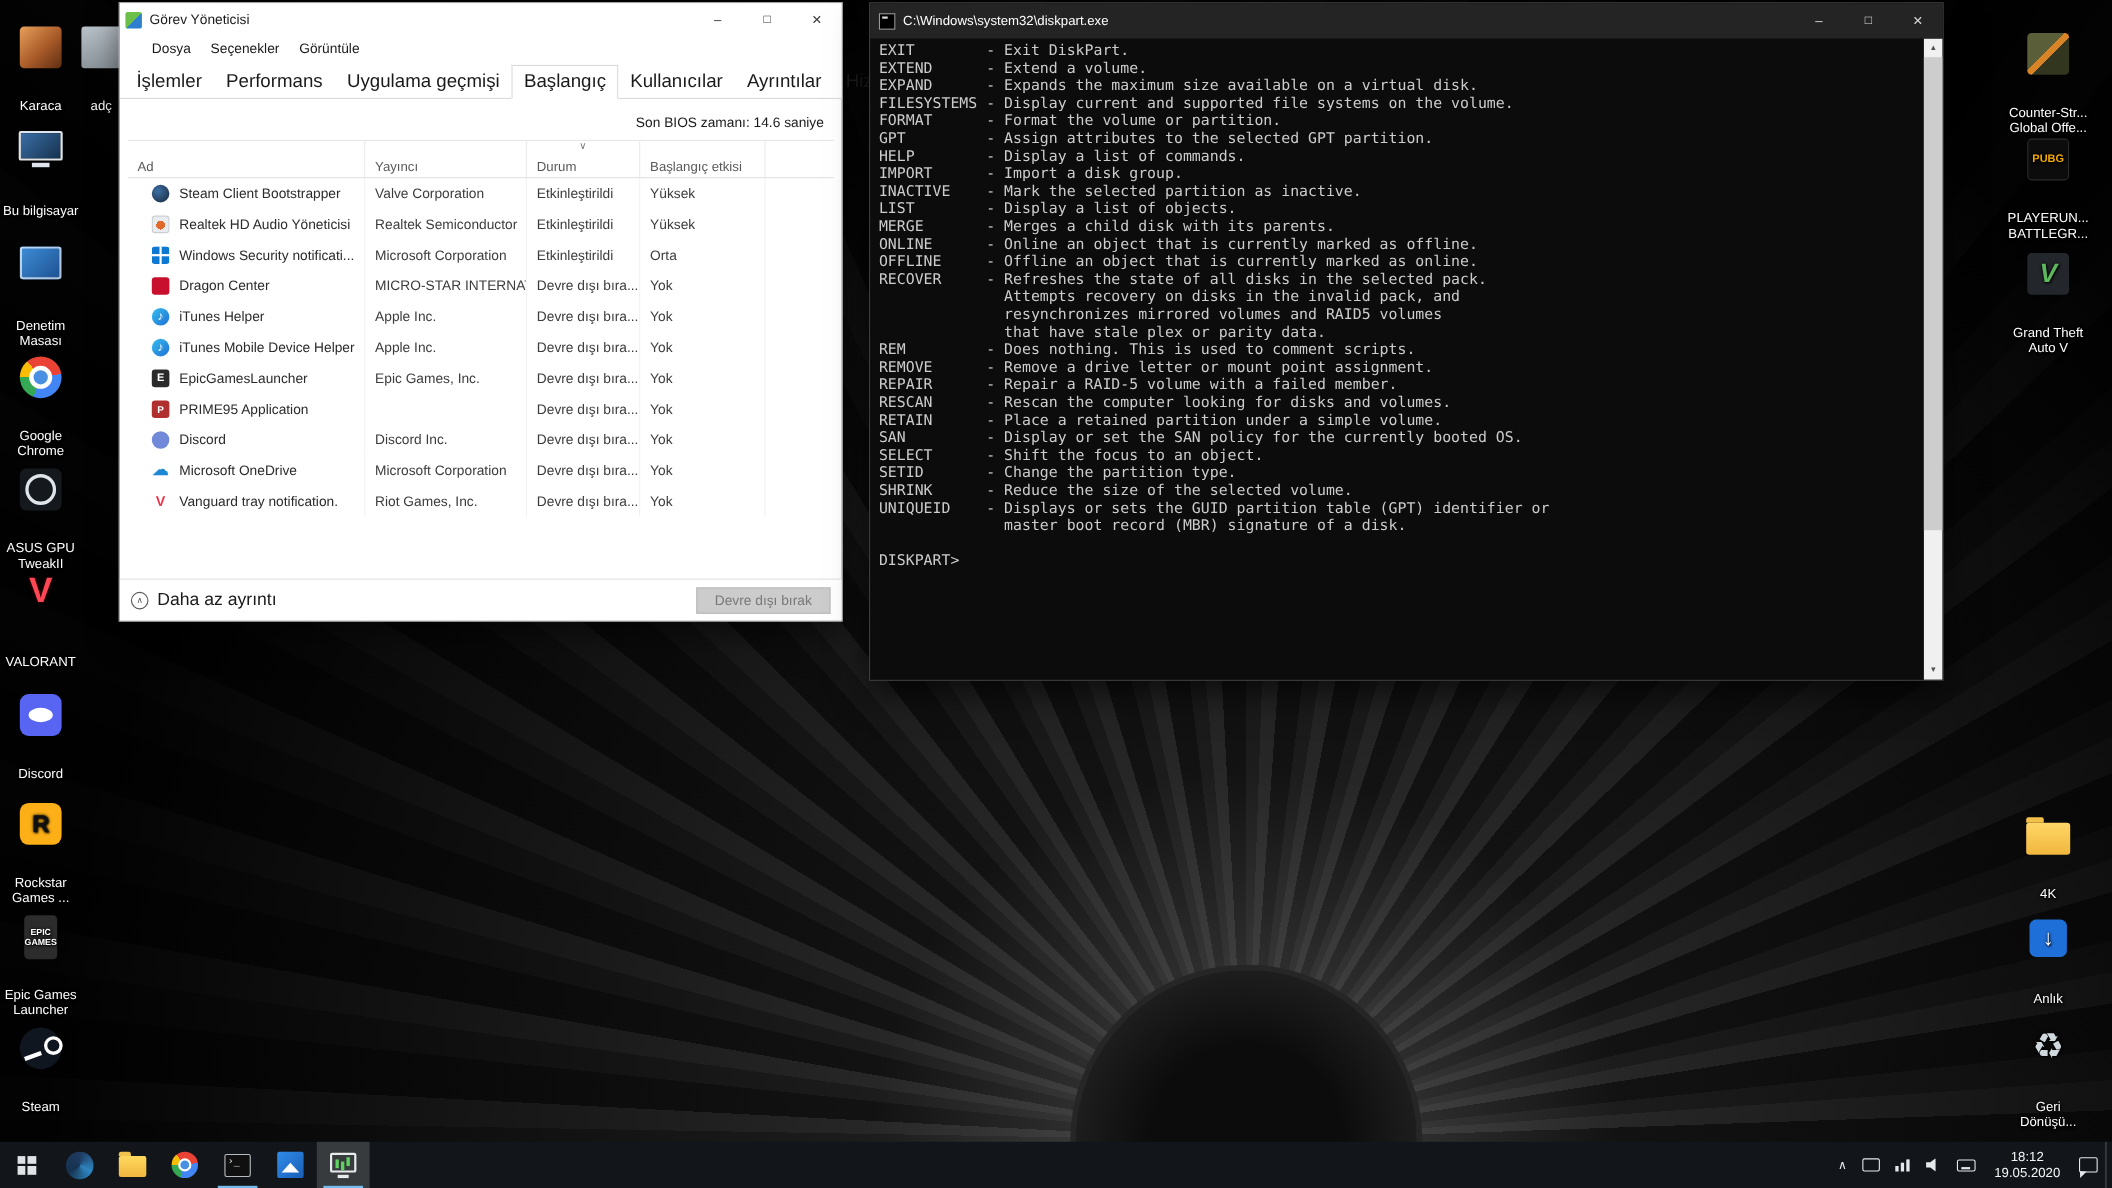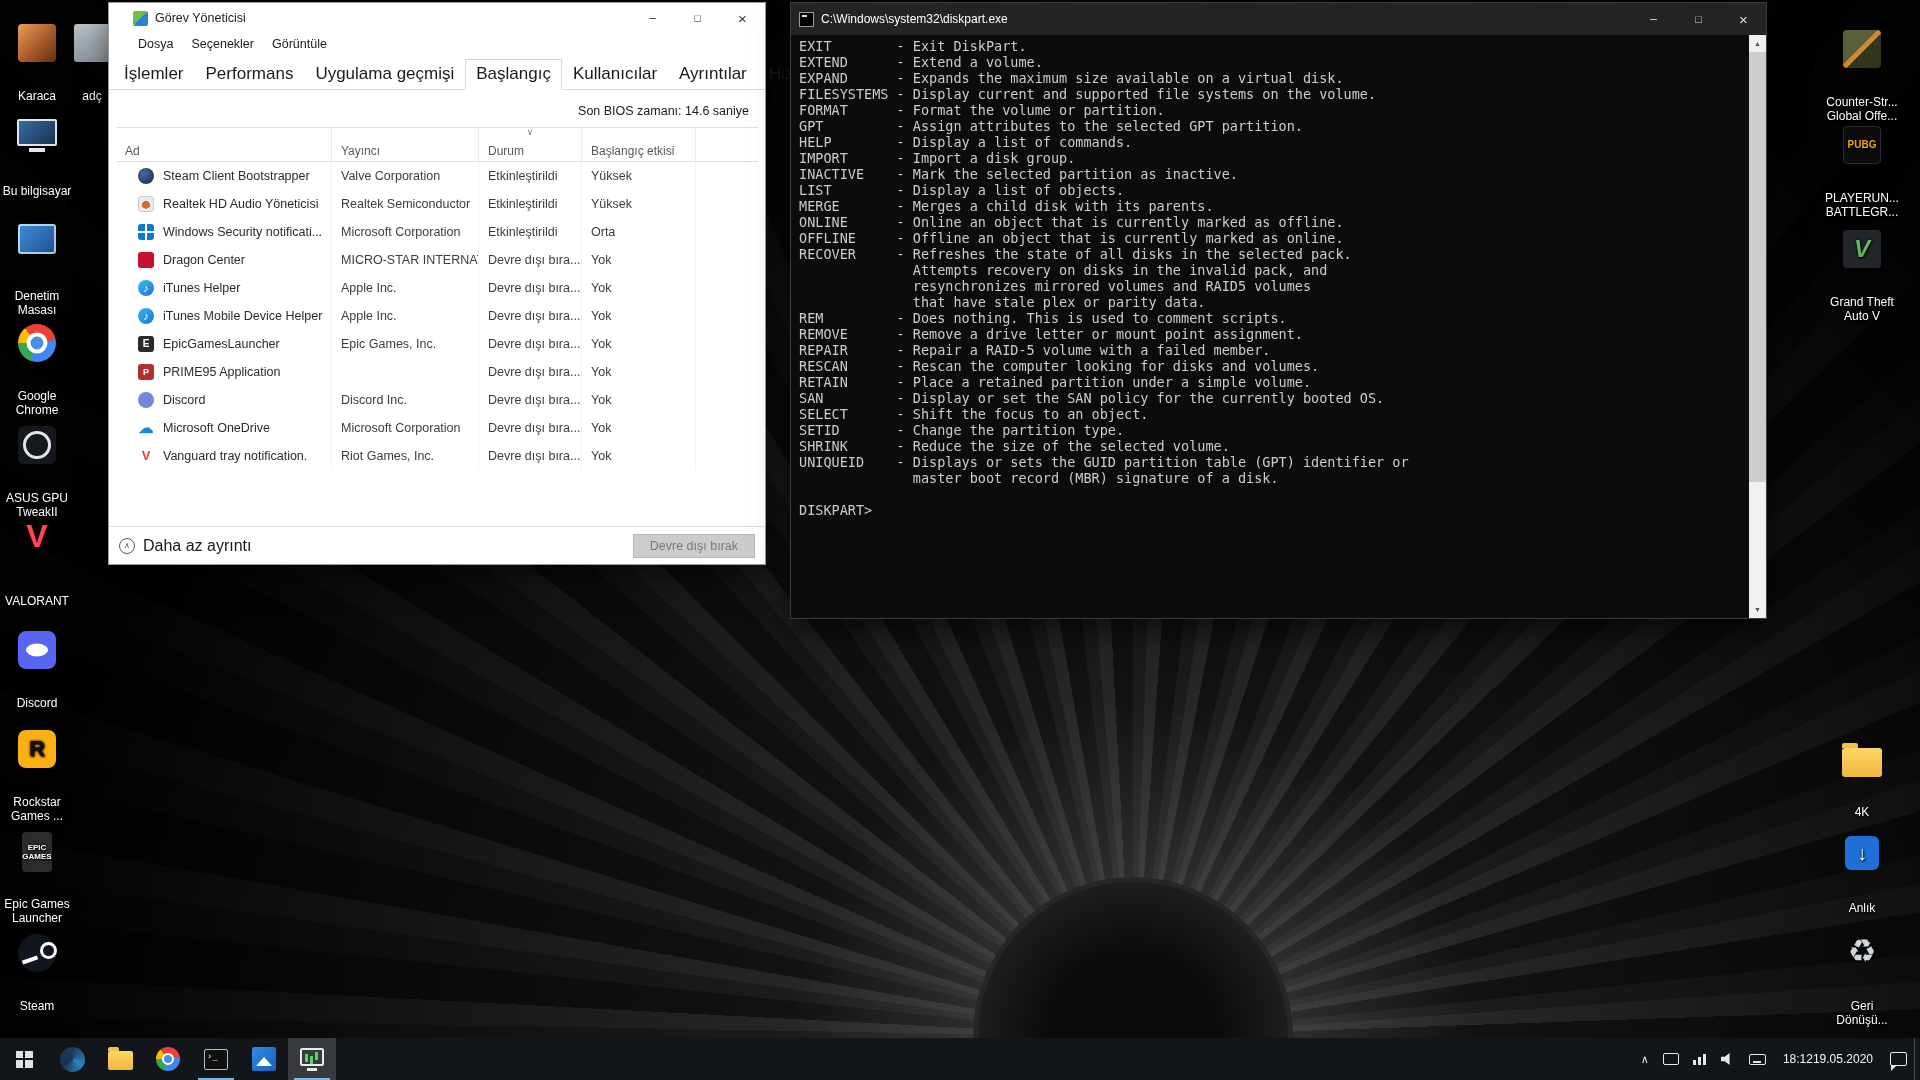--- a/index.html
+++ b/index.html
@@ -50,21 +50,21 @@
     font-size:24px;display:flex;align-items:center;justify-content:center}
   .di-folder{width:40px;height:29px;border-radius:3px;background:linear-gradient(180deg,#ffd667,#f0b73d);position:relative;margin-top:8px}
   .di-folder::before{content:"";position:absolute;left:0;top:-5px;width:16px;height:5px;background:#f3c04a;border-radius:2px 2px 0 0}
   .di-anlik{width:34px;height:34px;border-radius:6px;background:#1f6fd8;color:#fff;font-size:20px;font-weight:bold;
     display:flex;align-items:center;justify-content:center}
   .di-recycle{font-size:32px;color:#cfd8dd;line-height:34px}
 
   
   .win-tm{position:absolute;left:108px;top:2px;width:658px;height:563px;background:#fff;border:1px solid #9b9b9b;
     box-shadow:0 10px 28px rgba(0,0,0,.55);display:flex;flex-direction:column;z-index:10;font-size:13px;color:#1a1a1a}
-  .tm-titlebar{height:30px;display:flex;align-items:center;padding-left:24px;gap:7px;background:#fff}
+  .tm-titlebar{height:30px;display:flex;align-items:center;padding-left:5px;gap:7px;background:#fff}
   .tm-appicon{width:15px;height:15px;border-radius:2px;background:linear-gradient(135deg,#6cc04a 0 50%,#2f7fd0 50%);flex:0 0 15px}
   .tm-title{font-size:12.5px}
   .win-btns{margin-left:auto;display:flex;height:100%}
   .wbtn{width:45px;display:flex;align-items:center;justify-content:center;font-size:12px;color:#333}
   .wbtn.max{font-size:11px}
   .wbtn.close{font-size:15px}
   .tm-menubar{display:flex;padding:1px 20px;background:#fff}
   .tm-menubar .mitem{padding:3px 9px;font-size:12.5px}
   .tm-tabs{display:flex;padding:4px 4px 0;border-bottom:1px solid #dadada;background:#fff}
   .tab{padding:4px 10px 5px;font-size:17px;border:1px solid transparent;margin-bottom:-1px;white-space:nowrap}
@@ -147,21 +147,21 @@
   .tr-chevron{font-size:11px}
   .tr-tablet{width:16px;height:12px;border:1.5px solid #e6e9ec;border-radius:2px}
   .tr-net{width:14px;height:11px;background:
       linear-gradient(#e6e9ec,#e6e9ec) left bottom/3px 5px no-repeat,
       linear-gradient(#e6e9ec,#e6e9ec) 5px bottom/3px 8px no-repeat,
       linear-gradient(#e6e9ec,#e6e9ec) 10px bottom/3px 11px no-repeat}
   .tr-vol{width:14px;height:13px;background:#e6e9ec;
     clip-path:polygon(0 32%,28% 32%,62% 4%,62% 96%,28% 68%,0 68%)}
   .tr-kbd{width:17px;height:11px;border:1.5px solid #e6e9ec;border-radius:2px;position:relative}
   .tr-kbd::after{content:"";position:absolute;left:50%;bottom:1px;transform:translateX(-50%);width:8px;height:1.5px;background:#e6e9ec}
-  .tr-clock{display:flex;flex-direction:row;align-items:center;justify-content:center;color:#f3f5f6;font-size:12px;
+  .tr-clock{display:flex;flex-direction:column;align-items:center;justify-content:center;color:#f3f5f6;font-size:12px;
     line-height:15px;padding:0 10px}
   .tr-ac{width:17px;height:14px;border:1.5px solid #e6e9ec;border-radius:2px;position:relative}
   .tr-ac::after{content:"";position:absolute;left:0;bottom:-6px;border:3px solid transparent;border-top-color:#e6e9ec;border-left-color:#e6e9ec}
   .tr-edge{width:6px;height:100%;border-left:1px solid rgba(255,255,255,.25)}
 </style>
 </head>
 <body>
 
 <div class="wp-blades"></div>
 <div class="wp-vign"></div>

